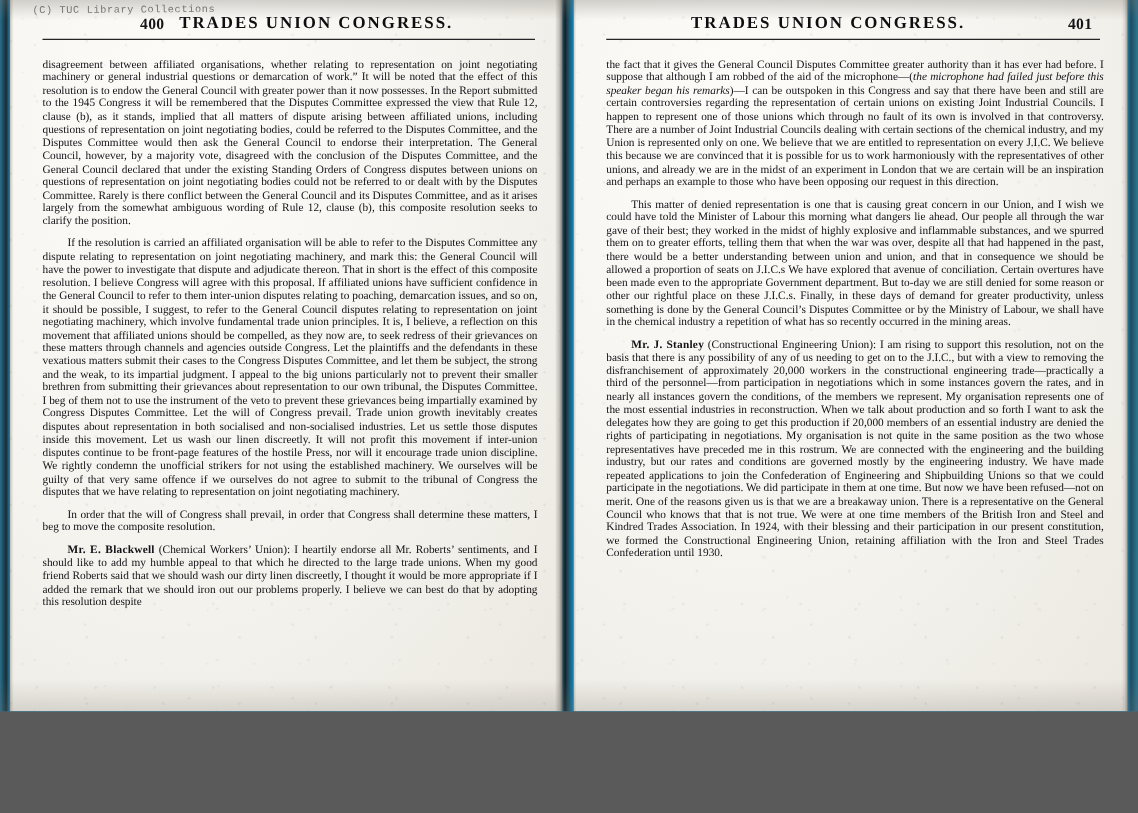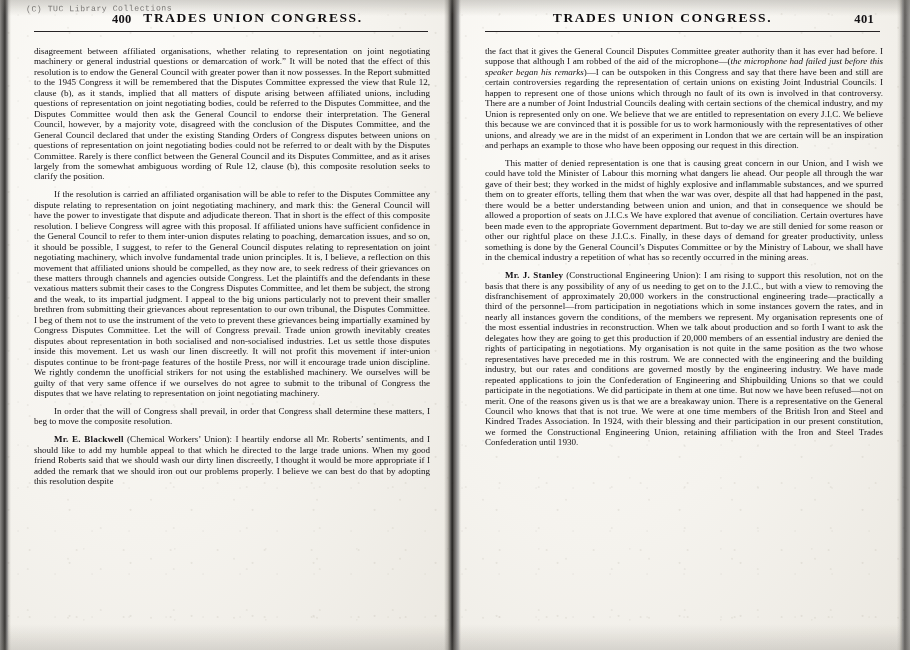--- a/index.html
+++ b/index.html
@@ -12,22 +12,22 @@
     width: 910px;
     height: 650px;
     overflow: hidden;
     font-family: "Liberation Serif", serif;
   }
 
   
   #scan {
     position: relative;
     width: 910px;
-    height: 650px;
-    background: #e5e5e5;
+    height: 569px;
+    background: #0ea5e9;
     overflow: hidden;
     filter: contrast(1.04) brightness(0.99);
   }
 
   
   .leaf {
     position: absolute;
     top: 0;
     bottom: 0;
     background:

